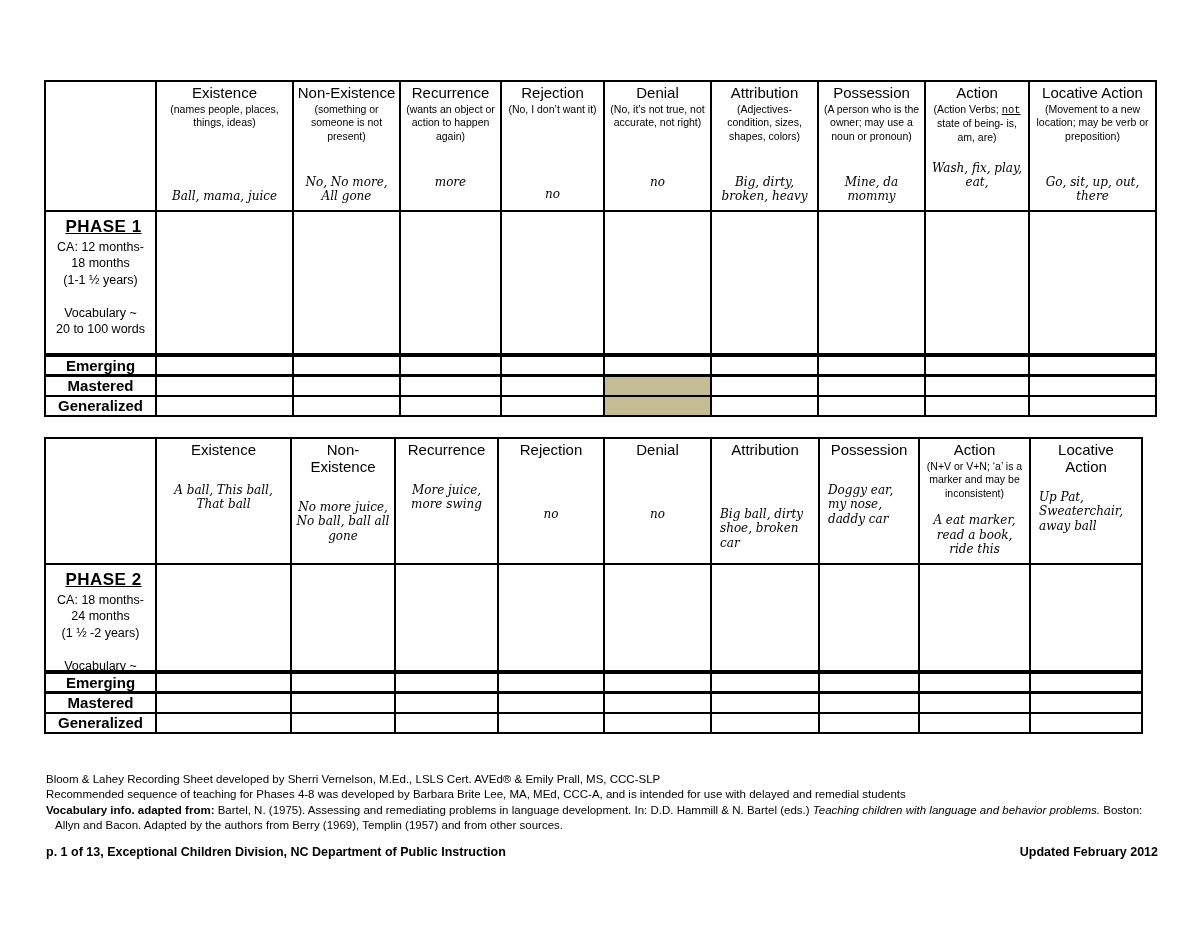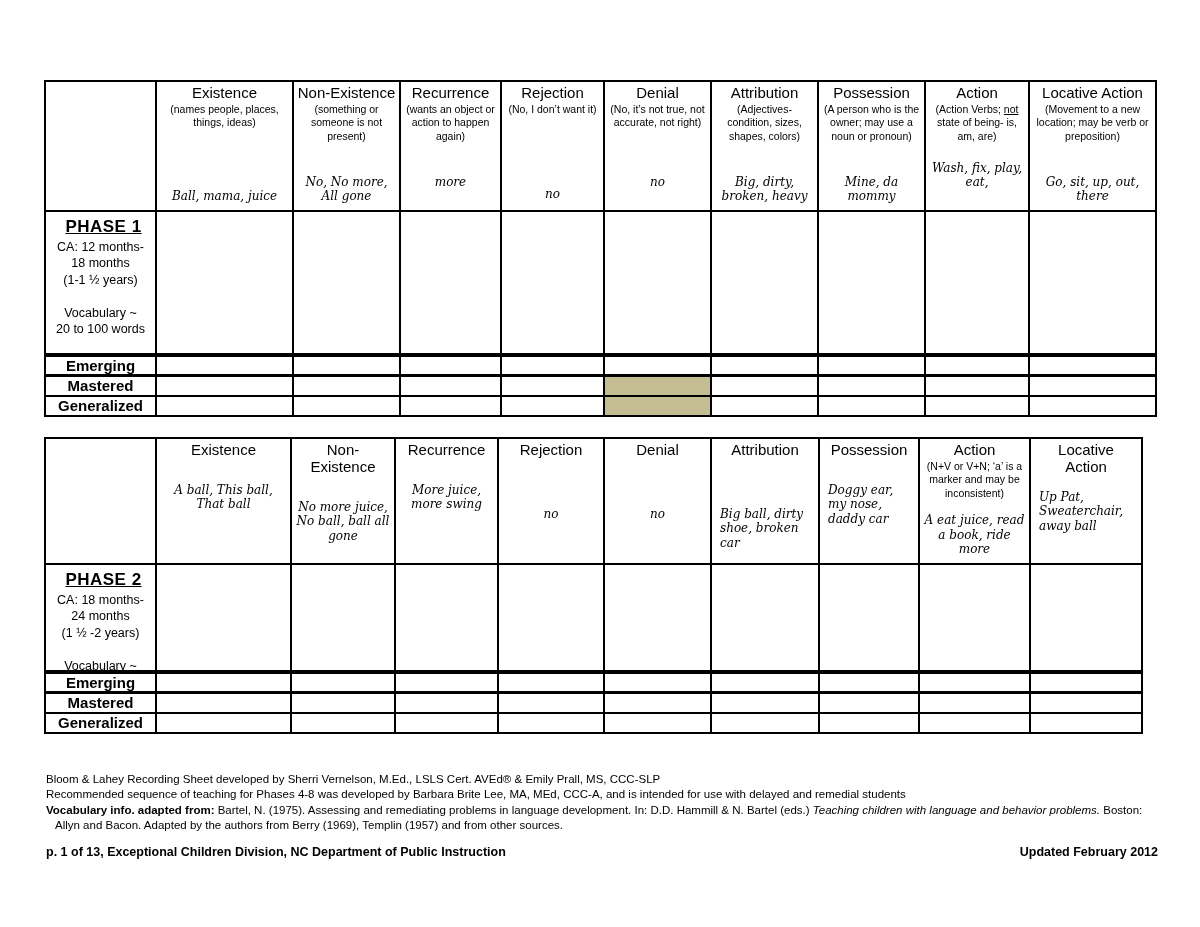--- a/index.html
+++ b/index.html
@@ -18,21 +18,21 @@
   .t2 { top:437px; width:1097px; }
 
   .hcell { display:flex; flex-direction:column; align-items:center; text-align:center; padding:3px 3px 6px; }
   .t1 .hcell { height:128px; }
   .t2 .hcell { height:124px; }
   .h-title { font-weight:normal; font-size:15px; line-height:1.12; }
   .h-desc  { font-size:10.5px; line-height:1.28; margin-top:1px; }
   .h-ex    { font-style:italic; font-size:12px; line-height:1.22; font-family:"DejaVu Serif", serif; }
   .spacer  { flex:1 1 auto; }
   .gap2    { height:24px; flex:0 0 auto; }
-  .u { text-decoration:underline; }
+  .u { text-decoration:underline;font-family:Liberation Mono, monospace; }
   .left-ex { align-self:flex-start; text-align:left; padding-left:5px; }
   .t2-loc .h-title { max-width:78px; }
   .ex-pad { margin-bottom:14px; }
   .ex-pad2 { margin-bottom:2px; }
 
   .phase-cell { text-align:center; padding-top:4px; font-size:12.5px; line-height:1.3; }
   .t1 .phase-cell { height:141px; }
   .t2 .phase-cell { height:105px; }
   .phase-title { font-size:17px; font-weight:bold; text-decoration:underline; letter-spacing:0.5px; margin-bottom:1px;padding-left:6px; }
   .vgap { height:17px; }
@@ -293,21 +293,21 @@
         <div class="gap2"></div>
         <div class="h-ex left-ex">Doggy ear, my nose, daddy car</div>
         <div class="spacer"></div>
       </div>
           </td>
       <td>
             <div class="hcell">
         <div class="h-title">Action</div>
         <div class="h-desc">(N+V or V+N; ‘a’ is a marker and may be inconsistent)</div>
         <div class="spacer"></div>
-        <div class="h-ex">A eat juice, read a book, ride more</div>
+        <div class="h-ex">A eat marker, read a book, ride this</div>
       </div>
           </td>
       <td class="t2-loc">
             <div class="hcell">
         <div class="h-title">Locative Action</div>
         <div class="gap2" style="height:14px"></div>
         <div class="h-ex left-ex">Up Pat, Sweaterchair, away ball</div>
         <div class="spacer"></div>
       </div>
           </td>

